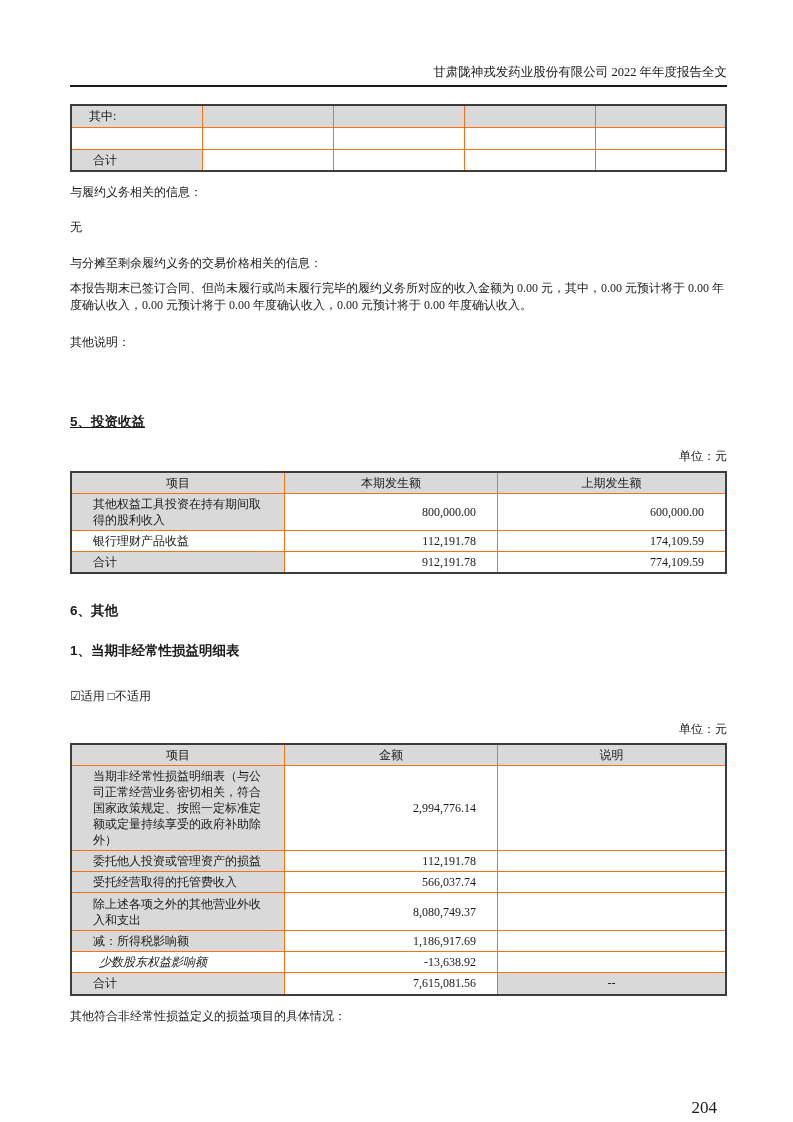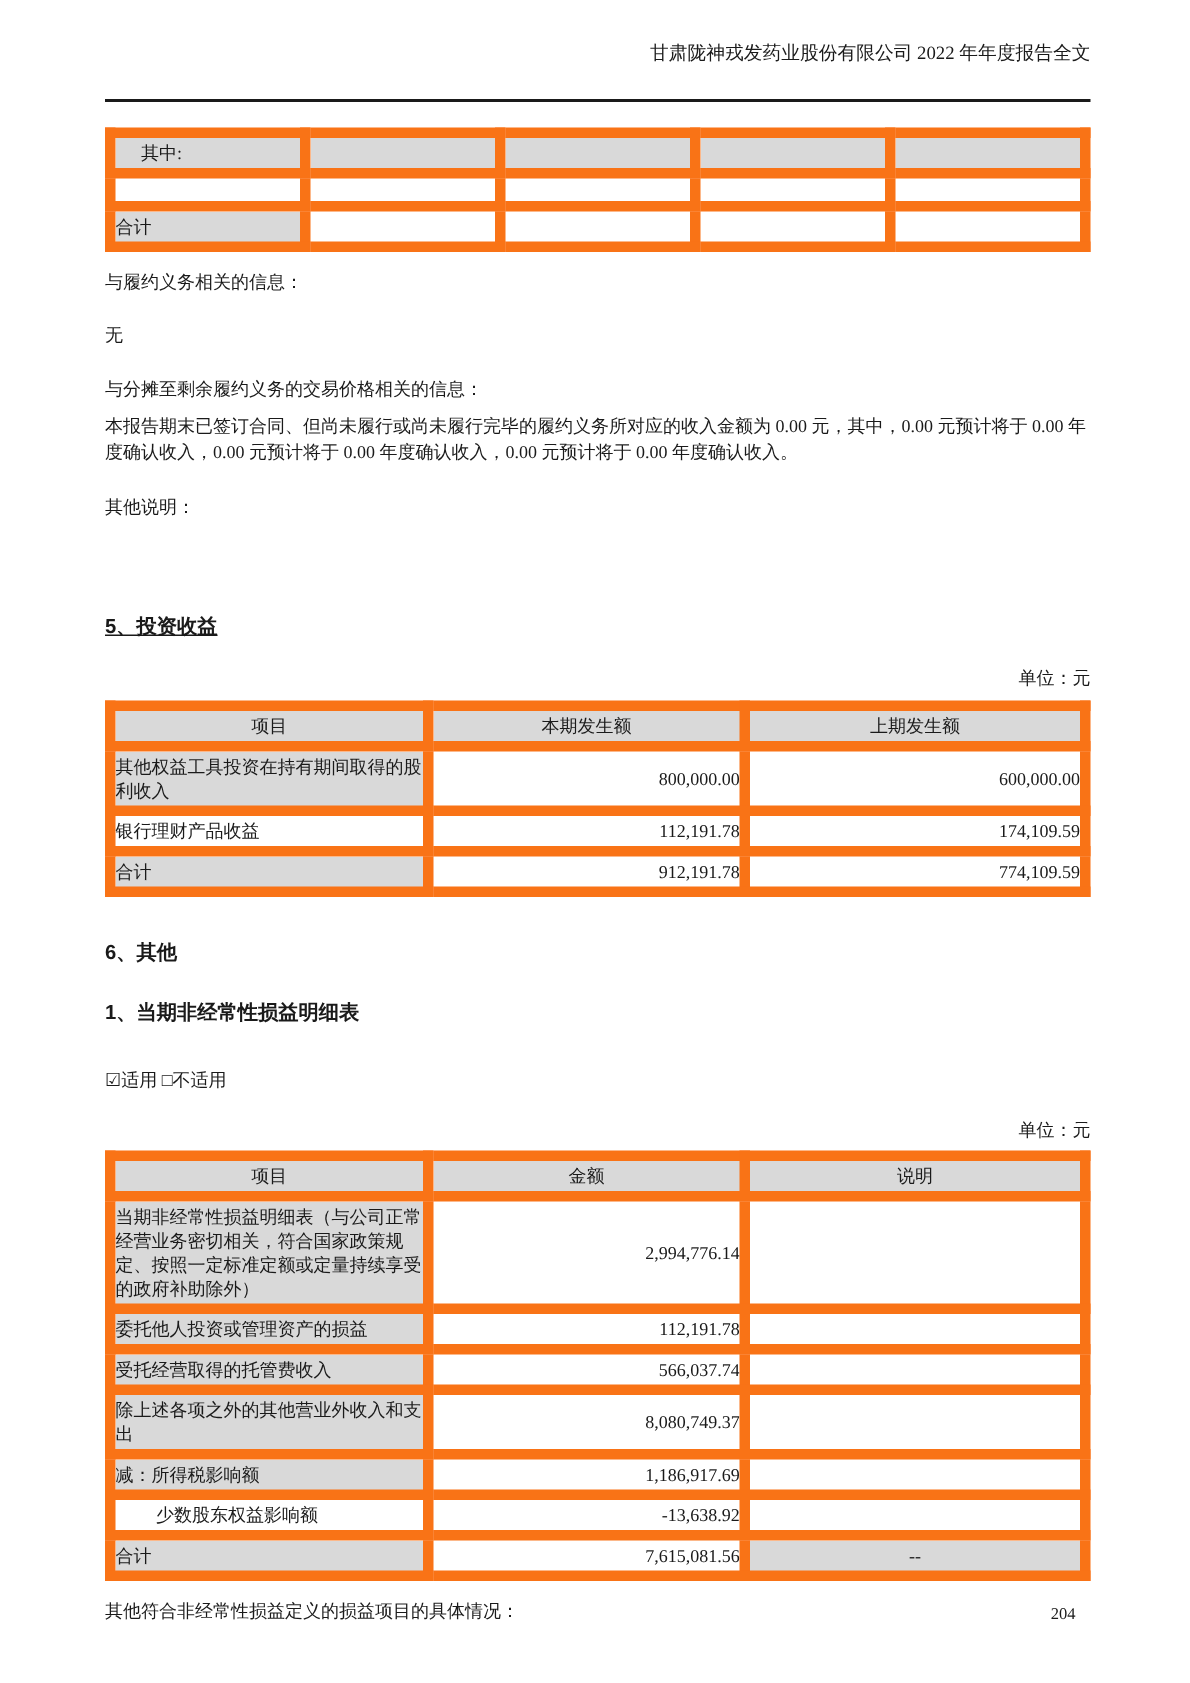--- a/index.html
+++ b/index.html
@@ -8,37 +8,37 @@
     position:relative;
     width:793px; height:1122px;
     margin:0 auto;
     background:#ffffff;
     font-family:"Liberation Serif","DejaVu Serif",serif;
     color:#1a1a1a;
     overflow:hidden;
   }
   .content { padding:0 66px 0 70px; }
   .doc-header {
-    height:68px;
+    height:87px;
     display:flex; align-items:flex-end; justify-content:flex-end;
     border-bottom:2px solid #1a1a1a;
-    padding-bottom:22px;
+    padding-bottom:4px;
     font-size:12.5px;
     text-align:center;
   }
   table.t {
     width:100%;
     border-collapse:collapse;
     table-layout:fixed;
     border:2px solid #3c3c3c;
     font-size:12px;
   }
   table.t td, table.t th {
-    border:7px solid #f97316;
-    padding:2px 0;
+    border:1px solid #f97316;
+    padding:2px 21px;
     vertical-align:middle;
     font-weight:normal;
     line-height:16px;
     overflow:hidden;
   }
   .shade { background:#d9d9d9; }
   .num { text-align:right; }
   .ctr { text-align:center; }
   .t1 { margin-top:17px; }
   .t1 tr { height:22px; }
@@ -64,25 +64,25 @@
   .unit { text-align:right; font-size:12px; margin-top:16px; margin-bottom:5px; }
   .unit-inv { margin-top:17px; margin-bottom:6px; }
   .applic { margin-top:28px; font-size:12px; }
   .t2 tr.hdr { height:21px; }
   .t2 tr.r2, .t2 tr.r3 { height:20px; }
   .t3 tr.hdr { height:20px; }
   .t3 tr.r1 { height:72px; }
   .t3 tr.r2, .t3 tr.r3, .t3 tr.r5, .t3 tr.r6 { height:20px; }
   .t3 tr.r4 { height:38px; }
   .t3 tr.r7 { height:22px; }
-  .t3 .ind2 { padding-left:27px; }
+  .t3 .ind2 { padding-left:27px;font-style:italic; }
   .footer-note { margin-top:12px; font-size:12px; }
   .page-num {
-    position:absolute; top:1070px; right:76px;
-    font-size:11px;
+    position:absolute; top:1098px; right:76px;
+    font-size:17px;
   }
 </style>
 </head>
 <body>
 
 <div class="page">
   <div class="content">
 
     <div class="doc-header">
       <span>甘肃陇神戎发药业股份有限公司 2022 年年度报告全文</span>

